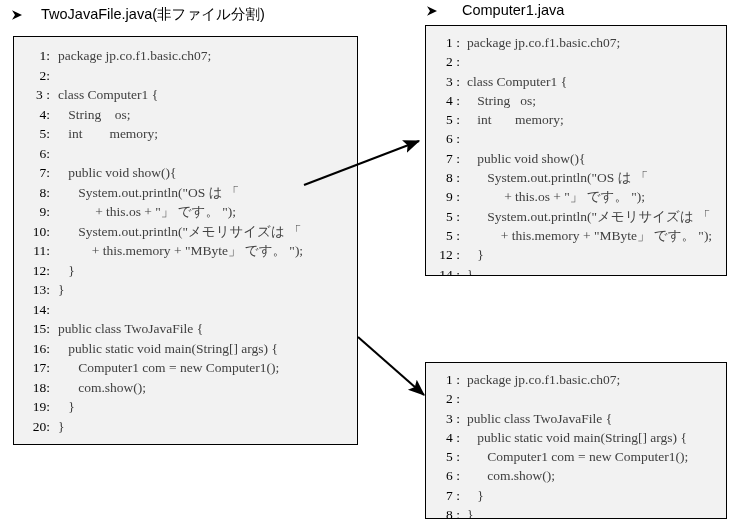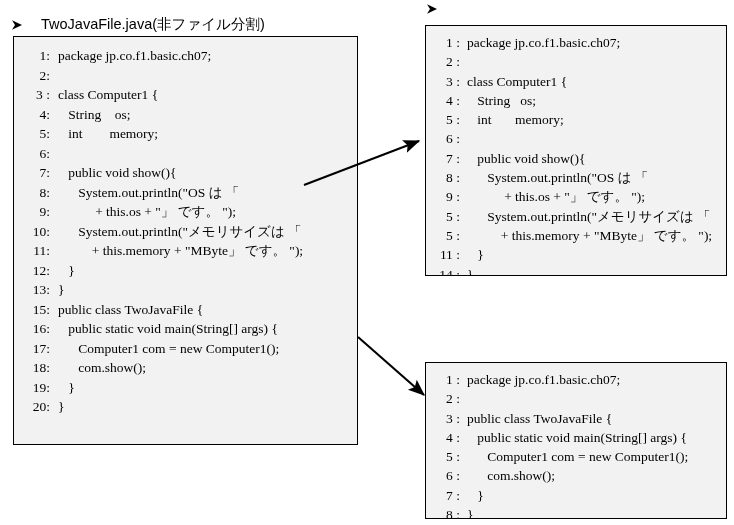--- a/index.html
+++ b/index.html
@@ -58,21 +58,21 @@
     font-family: "Liberation Serif", serif;
     white-space: pre;
   }
   .ln {
     flex: 0 0 auto;
     text-align: right;
     color: #000000;
   }
   .ctext {
     flex: 0 0 auto;
-    color: #000000;
+    color: #404040;
     white-space: pre;
   }
 
   
   #main-code-box .code-lines { padding: 9px 0 0 0; }
   #main-code-box .code-line { height: 19.5px; line-height: 19.5px; font-size: 13.5px; }
   #main-code-box .ln { width: 36px; padding-right: 0; font-size: 13.5px; }
   #main-code-box .ctext { padding-left: 8px; }
 
   
@@ -87,21 +87,21 @@
     left: 0;
     top: 0;
     width: 734px;
     height: 525px;
     pointer-events: none;
   }
 </style>
 </head>
 <body>
 
-<div class="heading" id="heading-main" style="left:10px; top:16px;align-items:center;">
+<div class="heading" id="heading-main" style="left:10px; top:6px;align-items:center;">
   <span class="bullet-icon">
     <svg width="14" height="14" viewBox="0 0 14 14">
       <path d="M2 2.2 L12 7 L2 11.8 L5 7 Z" fill="#000"></path>
     </svg>
   </span>
   <span class="heading-label" style="margin-left:17px;">TwoJavaFile.java(非ファイル分割)</span>
 </div>
 
 <div class="code-box" id="main-code-box" style="left:13px; top:36px; width:345px; height:409px;">
   <div class="code-lines" id="main-code-lines">
@@ -111,51 +111,53 @@
       <div class="code-line"><span class="ln">4:</span><span class="ctext">   String    os;</span></div>
       <div class="code-line"><span class="ln">5:</span><span class="ctext">   int        memory;</span></div>
       <div class="code-line"><span class="ln">6:</span><span class="ctext"></span></div>
       <div class="code-line"><span class="ln">7:</span><span class="ctext">   public void show(){</span></div>
       <div class="code-line"><span class="ln">8:</span><span class="ctext">      System.out.println("OS は 「</span></div>
       <div class="code-line"><span class="ln">9:</span><span class="ctext">           + this.os + "」 です。 ");</span></div>
       <div class="code-line"><span class="ln">10:</span><span class="ctext">      System.out.println("メモリサイズは 「</span></div>
       <div class="code-line"><span class="ln">11:</span><span class="ctext">          + this.memory + "MByte」 です。 ");</span></div>
       <div class="code-line"><span class="ln">12:</span><span class="ctext">   }</span></div>
       <div class="code-line"><span class="ln">13:</span><span class="ctext">}</span></div>
+      <div class="code-line"><span class="ln">14:</span><span class="ctext"></span></div>
       <div class="code-line"><span class="ln">15:</span><span class="ctext">public class TwoJavaFile {</span></div>
       <div class="code-line"><span class="ln">16:</span><span class="ctext">   public static void main(String[] args) {</span></div>
       <div class="code-line"><span class="ln">17:</span><span class="ctext">      Computer1 com = new Computer1();</span></div>
       <div class="code-line"><span class="ln">18:</span><span class="ctext">      com.show();</span></div>
       <div class="code-line"><span class="ln">19:</span><span class="ctext">   }</span></div>
       <div class="code-line"><span class="ln">20:</span><span class="ctext">}</span></div>
     </div>
 </div>
 
 <div class="heading" id="heading-computer1" style="left:425px; top:2px;">
   <span class="bullet-icon">
     <svg width="14" height="14" viewBox="0 0 14 14">
       <path d="M2 2.2 L12 7 L2 11.8 L5 7 Z" fill="#000"></path>
     </svg>
   </span>
+  <span class="heading-label" style="margin-left:23px;">Computer1.java</span>
 </div>
 
 <div class="code-box side-box" id="computer1-code-box" style="left:425px; top:25px; width:302px; height:251px;">
   <div class="code-lines" id="computer1-code-lines">
       <div class="code-line"><span class="ln">1 :</span><span class="ctext">package jp.co.f1.basic.ch07;</span></div>
       <div class="code-line"><span class="ln">2 :</span><span class="ctext"></span></div>
       <div class="code-line"><span class="ln">3 :</span><span class="ctext">class Computer1 {</span></div>
       <div class="code-line"><span class="ln">4 :</span><span class="ctext">   String   os;</span></div>
       <div class="code-line"><span class="ln">5 :</span><span class="ctext">   int       memory;</span></div>
       <div class="code-line"><span class="ln">6 :</span><span class="ctext"></span></div>
       <div class="code-line"><span class="ln">7 :</span><span class="ctext">   public void show(){</span></div>
       <div class="code-line"><span class="ln">8 :</span><span class="ctext">      System.out.println("OS は 「</span></div>
       <div class="code-line"><span class="ln">9 :</span><span class="ctext">           + this.os + "」 です。 ");</span></div>
       <div class="code-line"><span class="ln">5 :</span><span class="ctext">      System.out.println("メモリサイズは 「</span></div>
       <div class="code-line"><span class="ln">5 :</span><span class="ctext">          + this.memory + "MByte」 です。 ");</span></div>
-      <div class="code-line"><span class="ln">11 :</span><span class="ctext">   }</span></div>
+      <div class="code-line"><span class="ln">12 :</span><span class="ctext">   }</span></div>
       <div class="code-line"><span class="ln">14 :</span><span class="ctext">}</span></div>
     </div>
 </div>
 
 <div class="heading" id="heading-twojavafile" style="left:425px; top:340px;margin-top:35px;">
   <span class="bullet-icon">
     <svg width="14" height="14" viewBox="0 0 14 14">
       <path d="M2 2.2 L12 7 L2 11.8 L5 7 Z" fill="#000"></path>
     </svg>
   </span>

